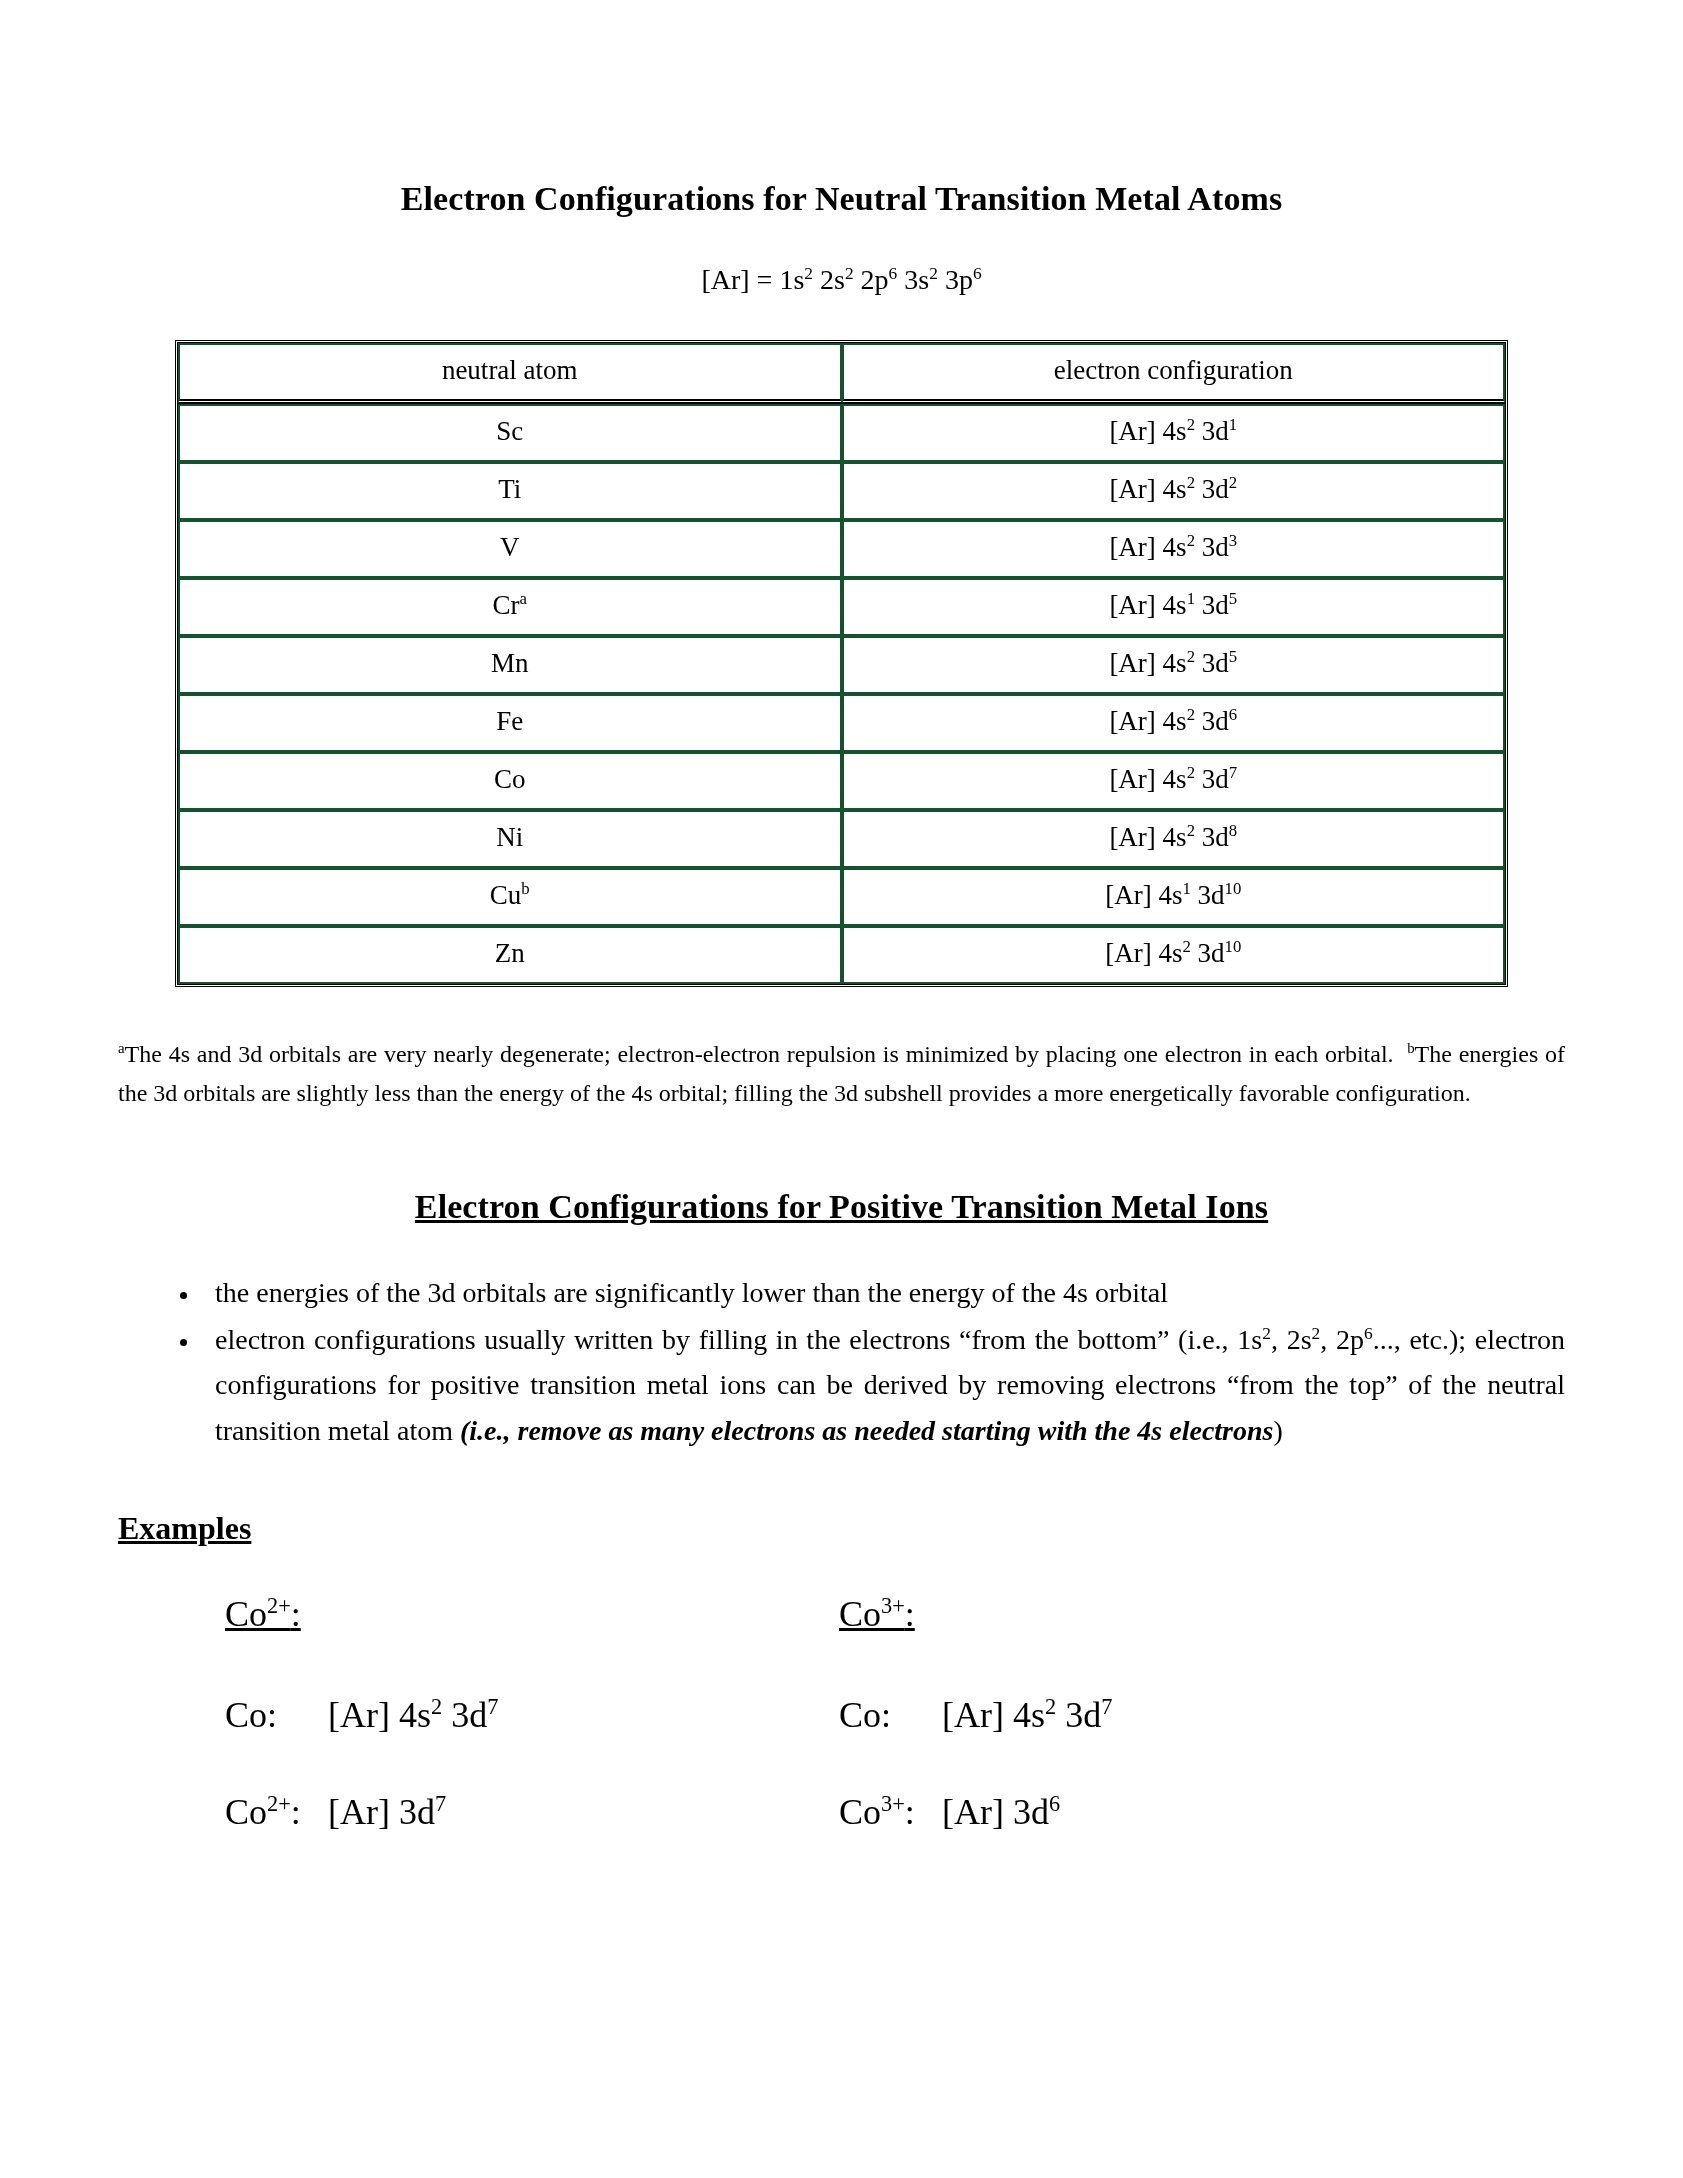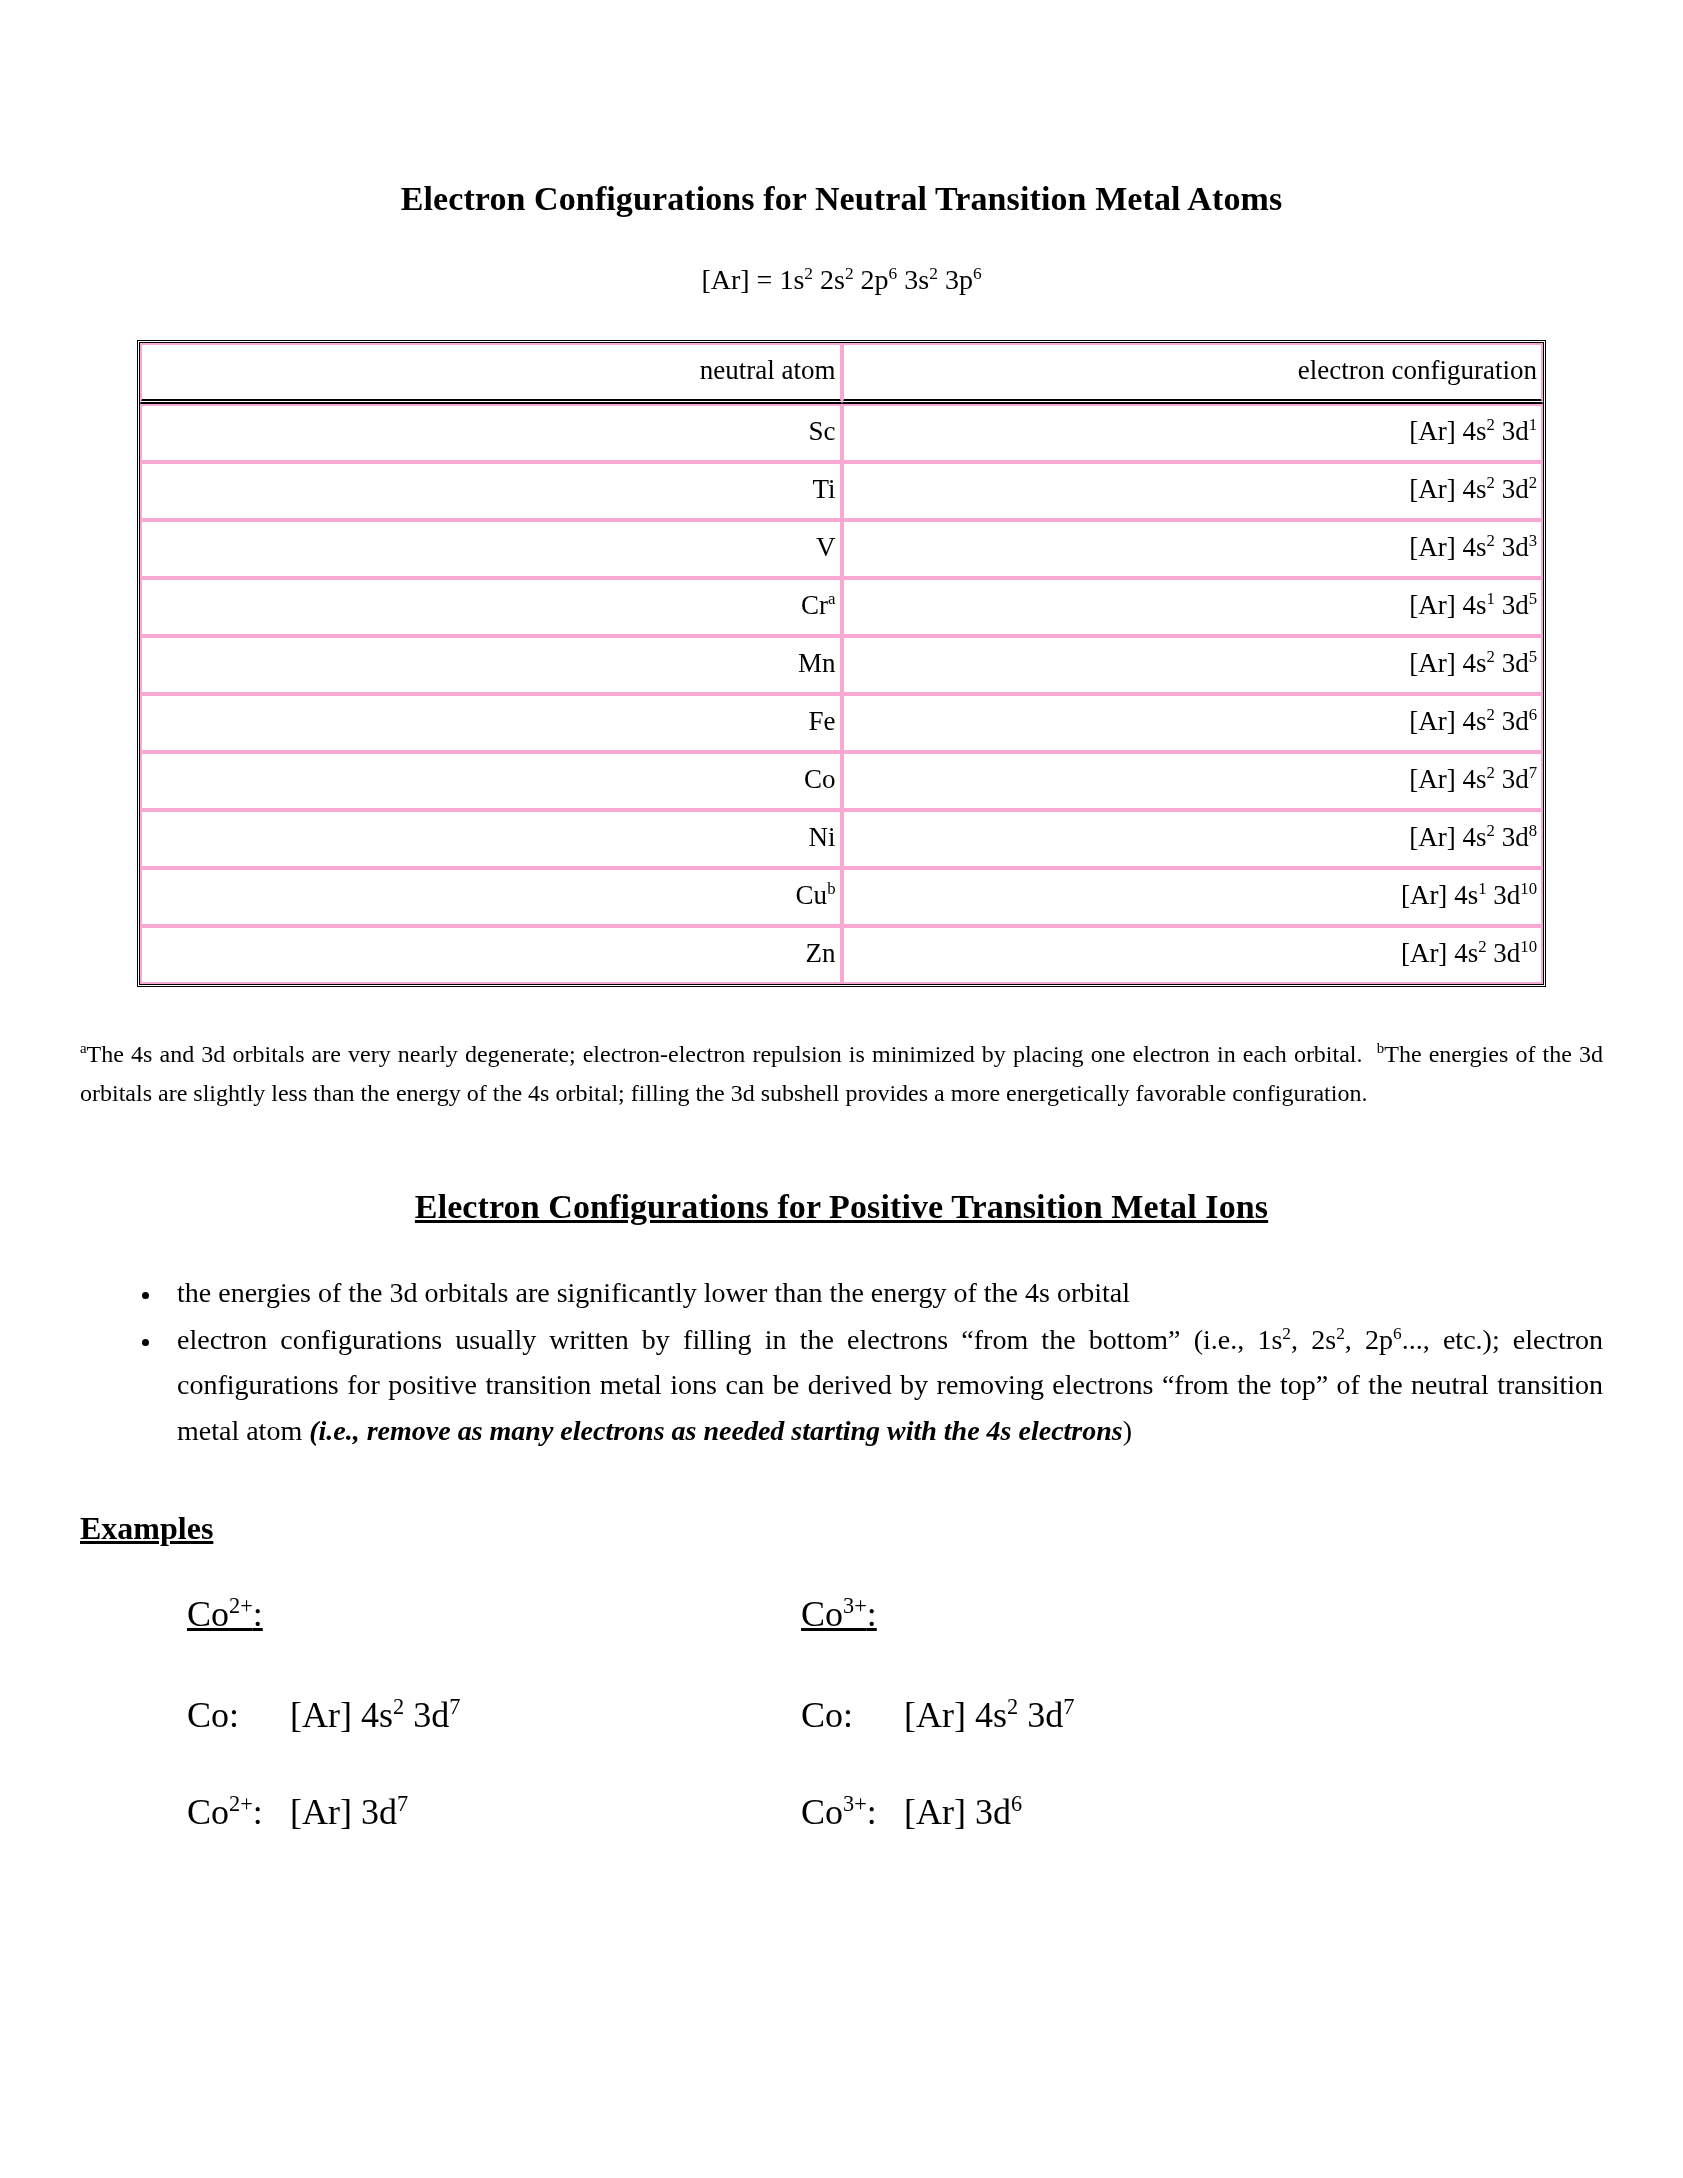--- a/index.html
+++ b/index.html
@@ -14,21 +14,21 @@
     color: #000000;
     position: relative;
     overflow: hidden;
   }
 
   .page {
     position: relative;
     width: 1683px;
     height: 2178px;
     box-sizing: border-box;
-    padding: 0 80px;
+    padding: 0 118px;
   }
 
   sup {
     font-size: 0.62em;
     vertical-align: super;
     line-height: 0;
   }
 
   
   h1.doc-title {
@@ -57,22 +57,22 @@
   table.config-table {
     width: 100%;
     border-collapse: separate;
     border-spacing: 0;
     border: 3px double #000;
     font-size: 27px;
     background: #fff;
   }
   table.config-table td,
   table.config-table th {
-    border: 2px solid #f9a8d4;
-    text-align: right;
+    border: 2px solid #14532d;
+    text-align: center;
     font-weight: normal;
     padding: 6px 4px 10px 4px;
     height: 38px;
     vertical-align: middle;
   }
   table.config-table th {
     border-bottom: 5px double #000;
   }
   table.config-table .col-atom { width: 50%; }
   table.config-table .col-cfg  { width: 50%; }

